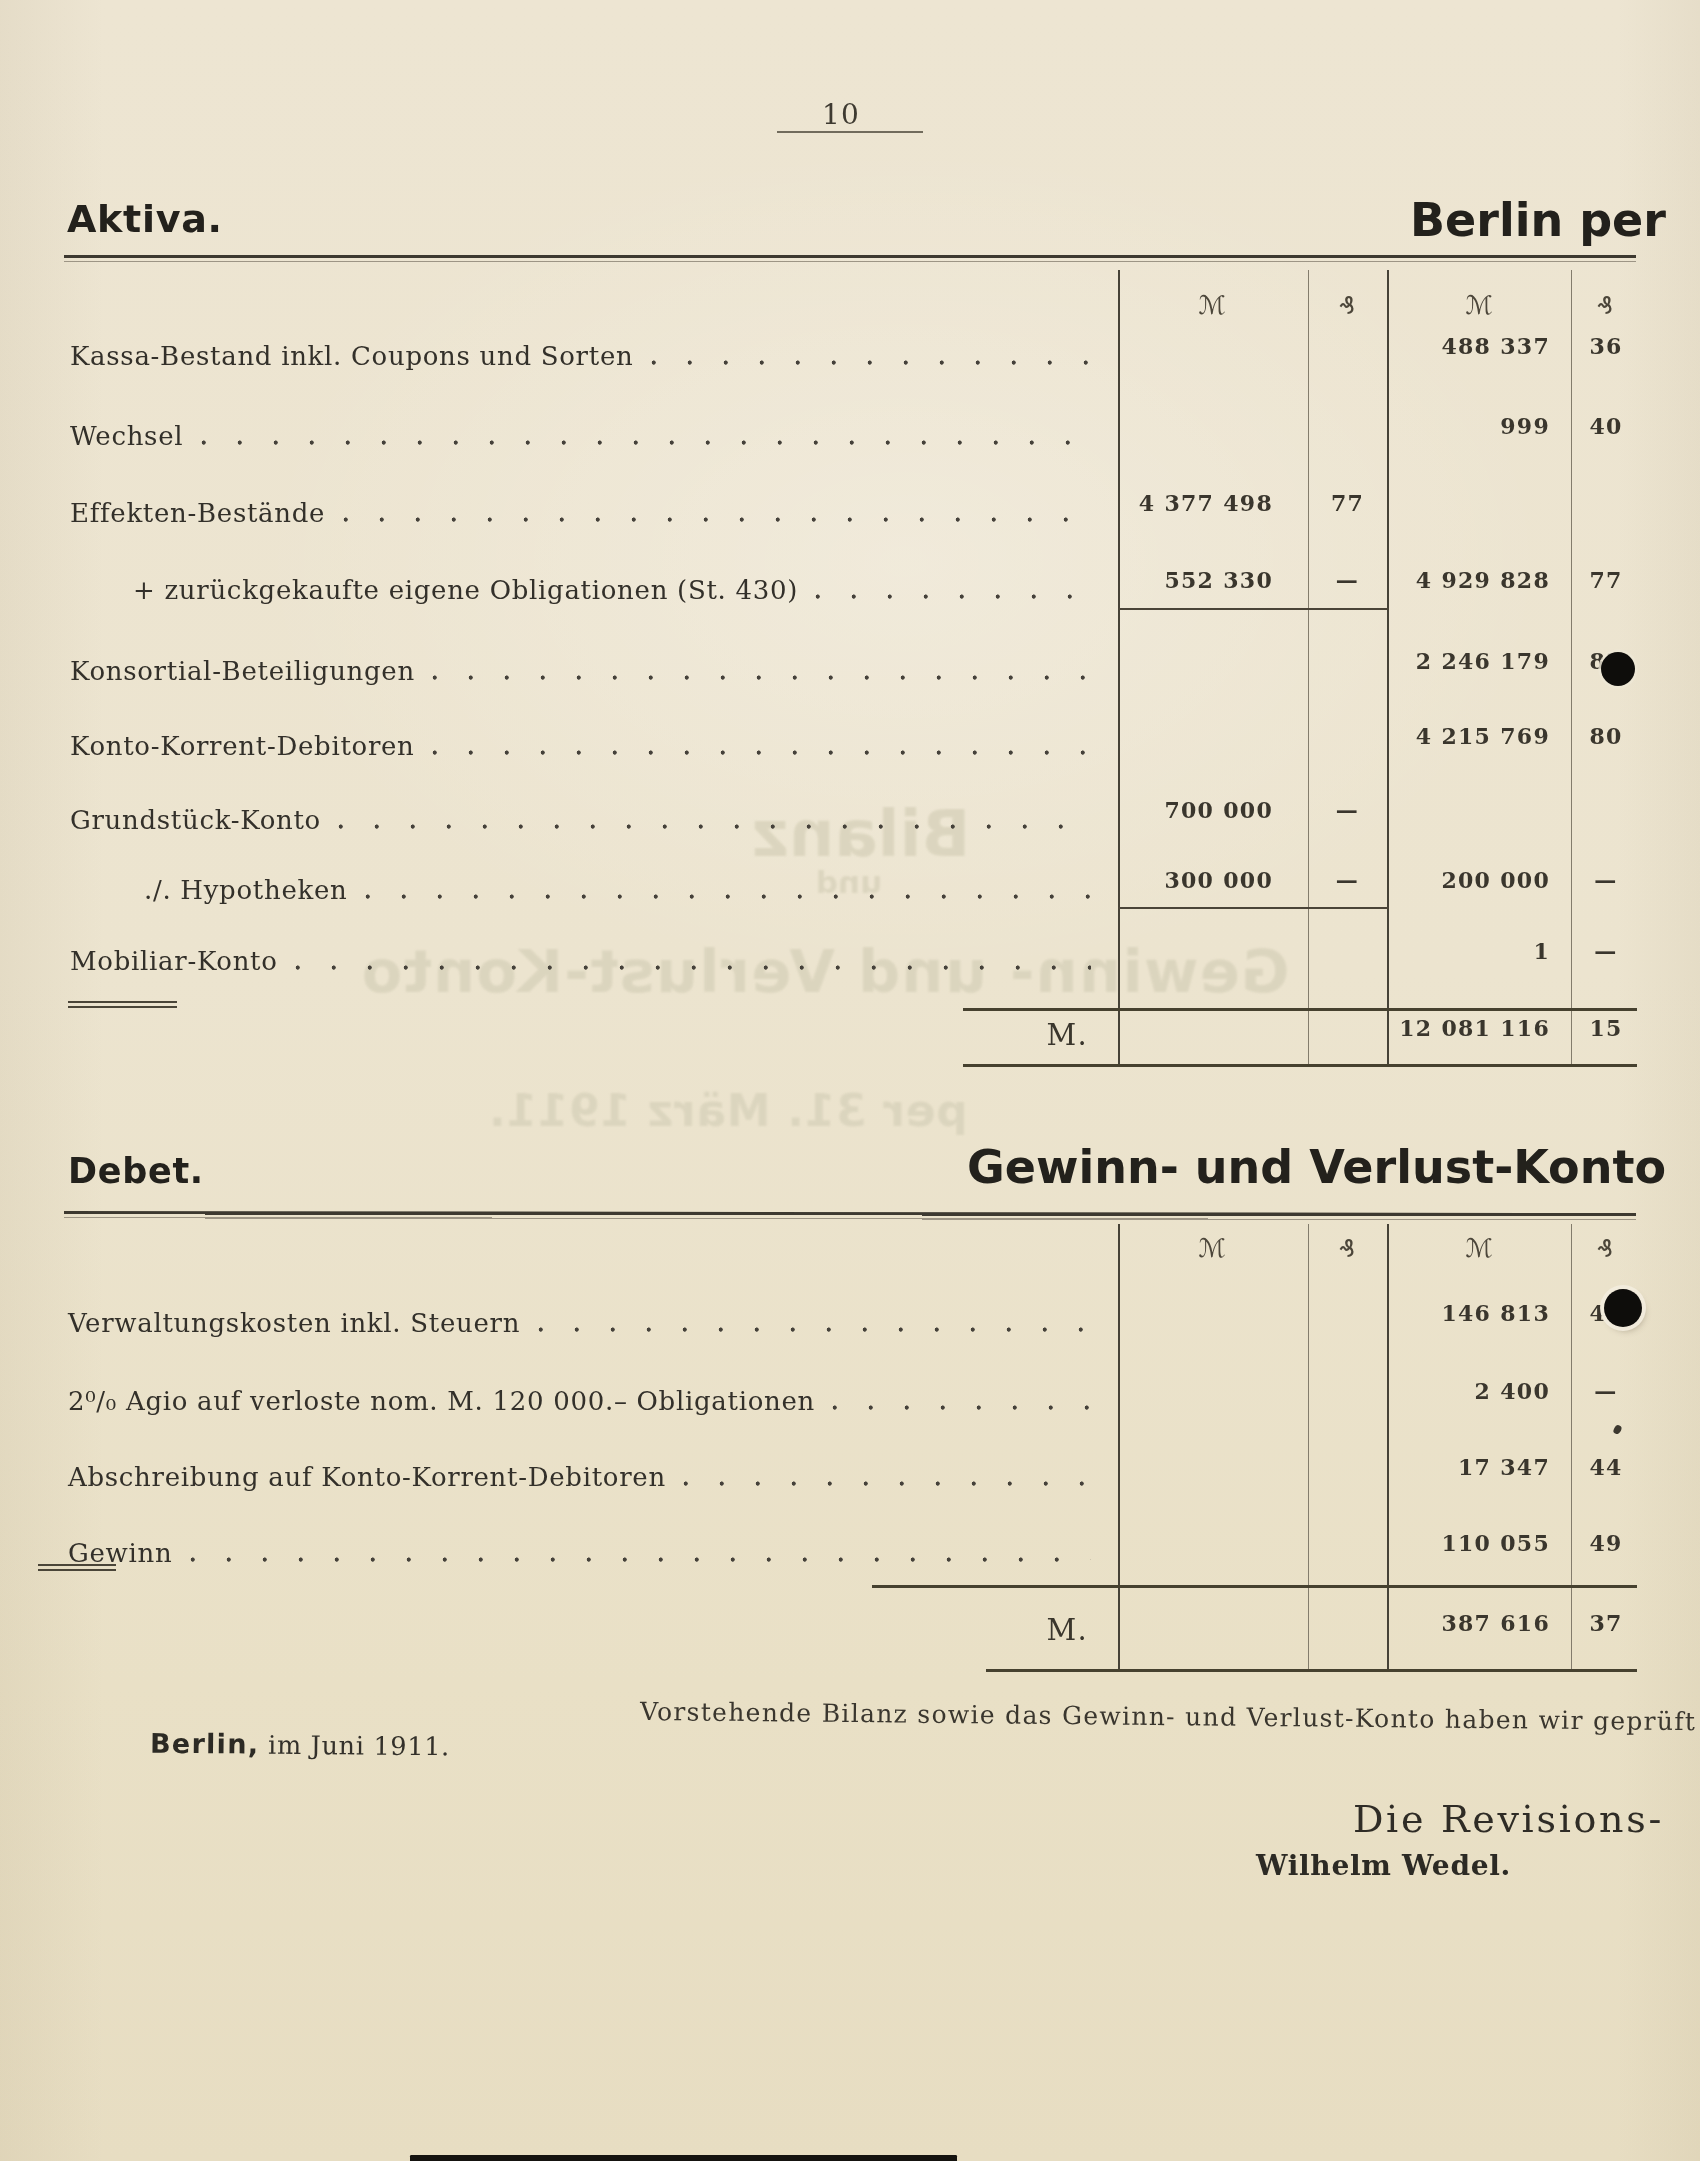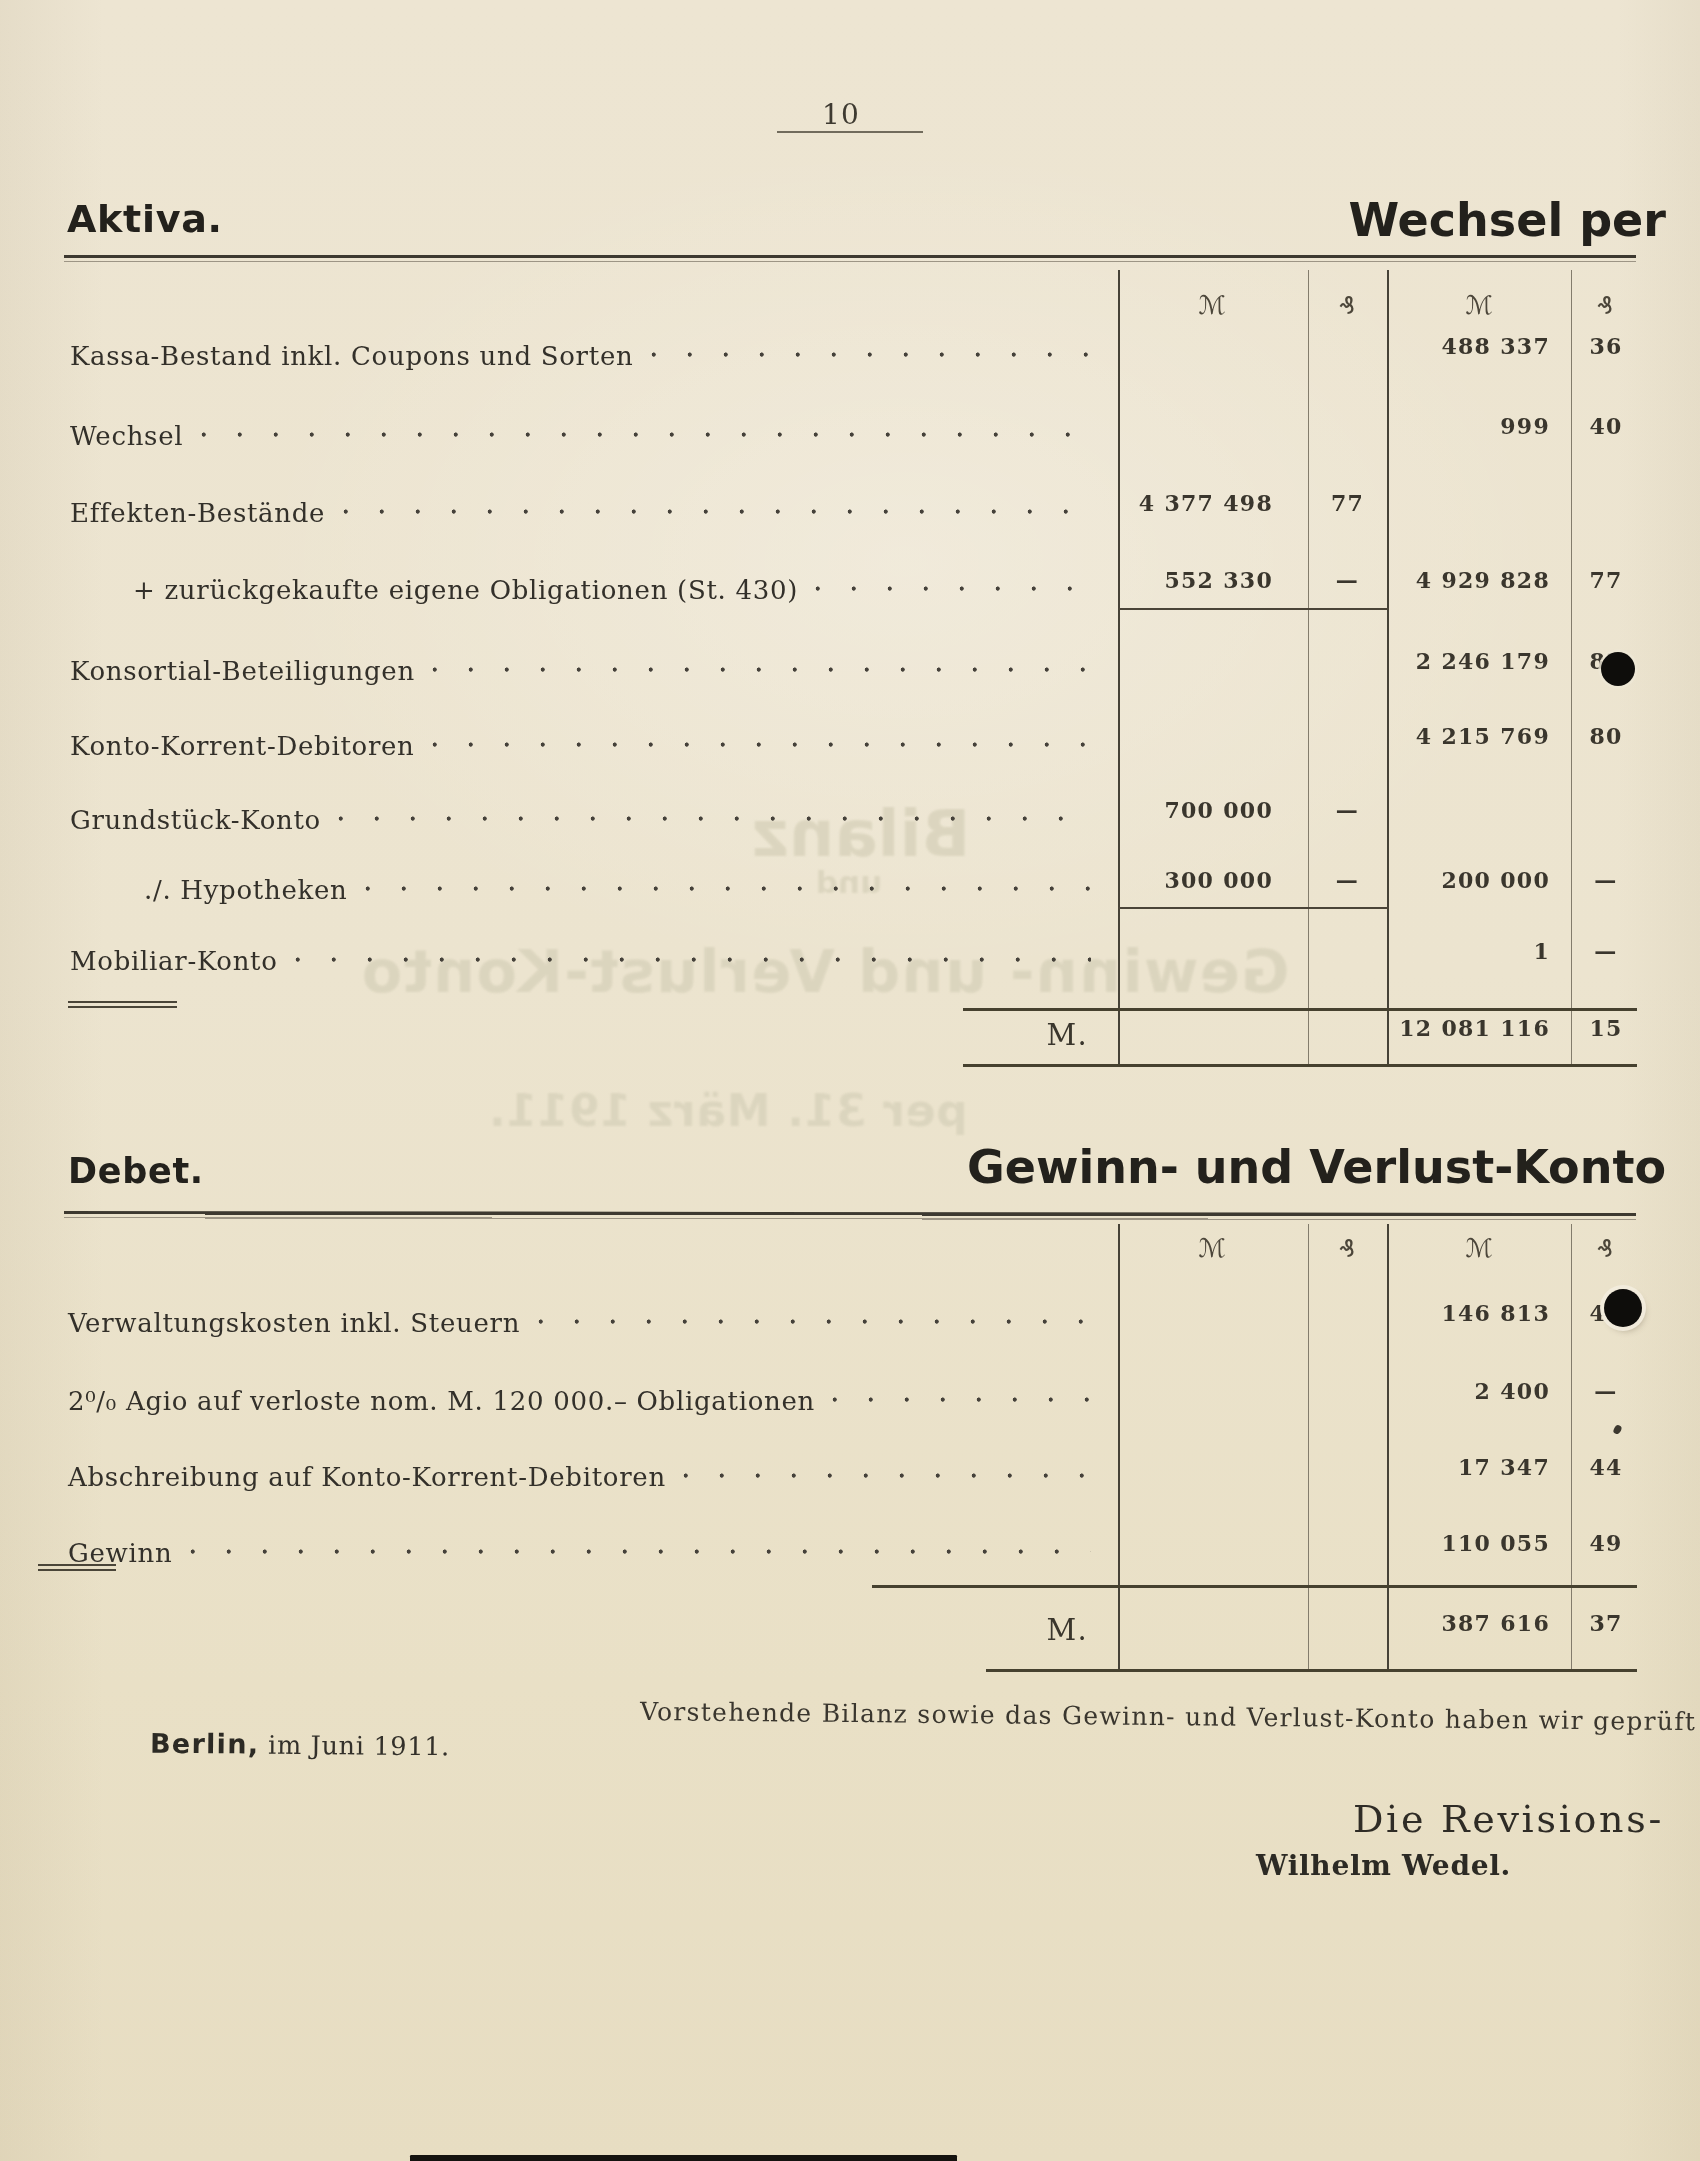--- a/index.html
+++ b/index.html
@@ -46,21 +46,21 @@
   .dr2{top:1212px;transform:rotate(0.08deg);}
   
   .vline{position:absolute;background:#464237;}
   .vline.thin{background:#837c6c;}
   .hline{position:absolute;height:2.7px;background:#46412f;}
   .hline.mid{height:2px;background:#4a4438;}
   .sum-mark{position:absolute;width:109px;height:8px;
     background:linear-gradient(180deg,#4a4538 0 2px,rgba(0,0,0,0) 2px 5.4px,#4a4538 5.4px 7.4px,rgba(0,0,0,0) 7.4px);}
   
   .row{position:absolute;left:0;width:1701px;height:35px;z-index:2;}
-  .labelwrap{position:absolute;bottom:0;right:606px;display:flex;align-items:center;}
+  .labelwrap{position:absolute;bottom:0;right:606px;display:flex;align-items:flex-end;}
   .lbl{white-space:nowrap;font-size:26px;line-height:1.05;letter-spacing:0.7px;color:var(--ink);}
   .leader{flex:1 1 auto;min-width:0;height:6.7px;margin:0 4px 4px 17.4px;
     background-image:radial-gradient(circle at 2.7px 3.4px,var(--dot) 1.7px,rgba(0,0,0,0) 2.3px);
     background-size:36px 6.7px;background-repeat:repeat-x;}
   .num{position:absolute;bottom:12px;font-size:22px;line-height:1.05;letter-spacing:1.3px;color:var(--num);white-space:nowrap;font-weight:bold;}
   .c-subm{left:1115px;width:158px;text-align:right;}
   .c-subpf{left:1310px;width:75px;text-align:center;}
   .c-mainm{left:1390px;width:160px;text-align:right;}
   .c-mainpf{left:1572px;width:68px;text-align:center;}
   .colsym{position:absolute;transform:translateX(-50%);font-family:"DejaVu Sans","DejaVu Serif",sans-serif;
@@ -97,21 +97,21 @@
 
   <div class="bleed bleed1">Bilanz</div>
   <div class="bleed bleed2">und</div>
   <div class="bleed bleed3">Gewinn- und Verlust-Konto</div>
   <div class="bleed bleed4">per 31. März 1911.</div>
 
   <div class="pagenum">10</div>
   <div class="pagenum-rule"></div>
 
   <div class="sec-head aktiva-head">Aktiva.</div>
-  <div class="sec-head bilanz-head">Wechsel per</div>
+  <div class="sec-head bilanz-head">Berlin per</div>
   <div class="double-rule dr1"></div>
 
   <div>
 
     <div class="vline" style="left:1118px;top:270px;width:2px;height:796px;"></div>
     <div class="vline thin" style="left:1308px;top:270px;width:1.3px;height:796px;"></div>
     <div class="vline" style="left:1387px;top:270px;width:2px;height:796px;"></div>
     <div class="vline thin" style="left:1571px;top:270px;width:1.3px;height:796px;"></div>
 
     <span class="colsym" style="left:1212px;top:290px;">ℳ</span>

